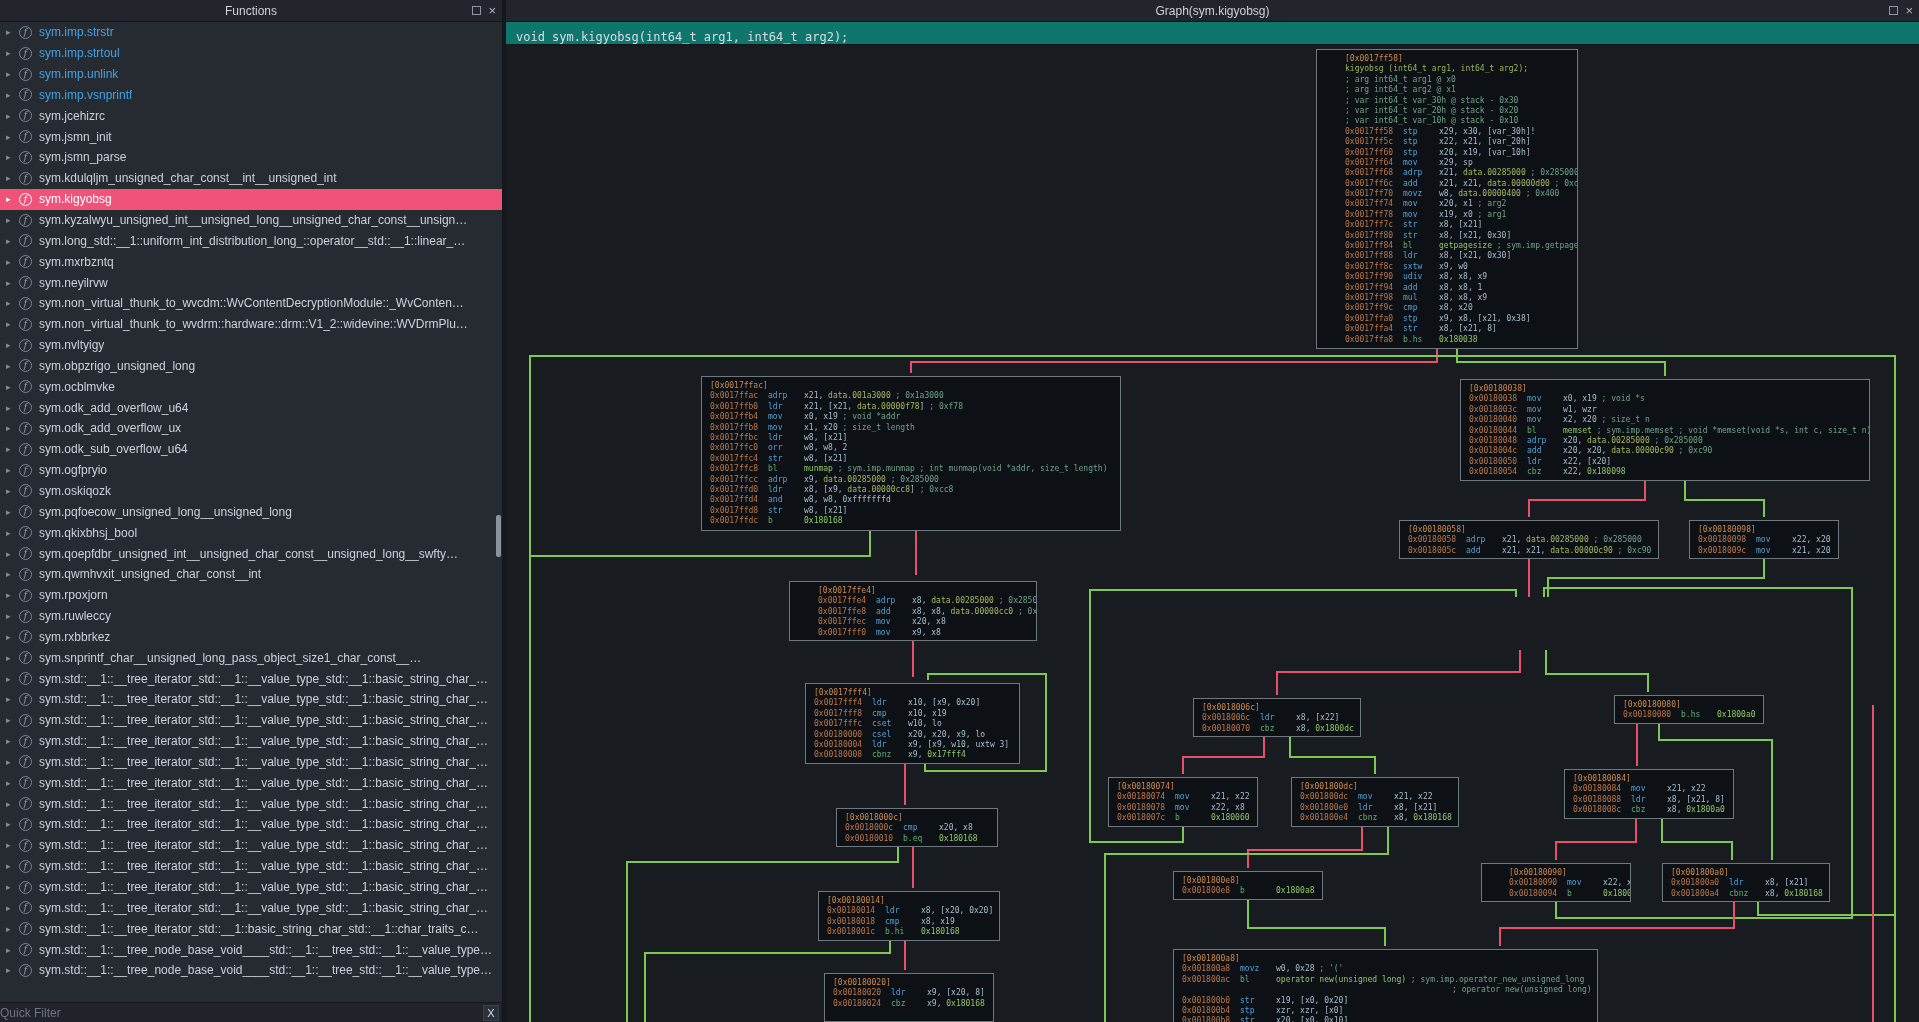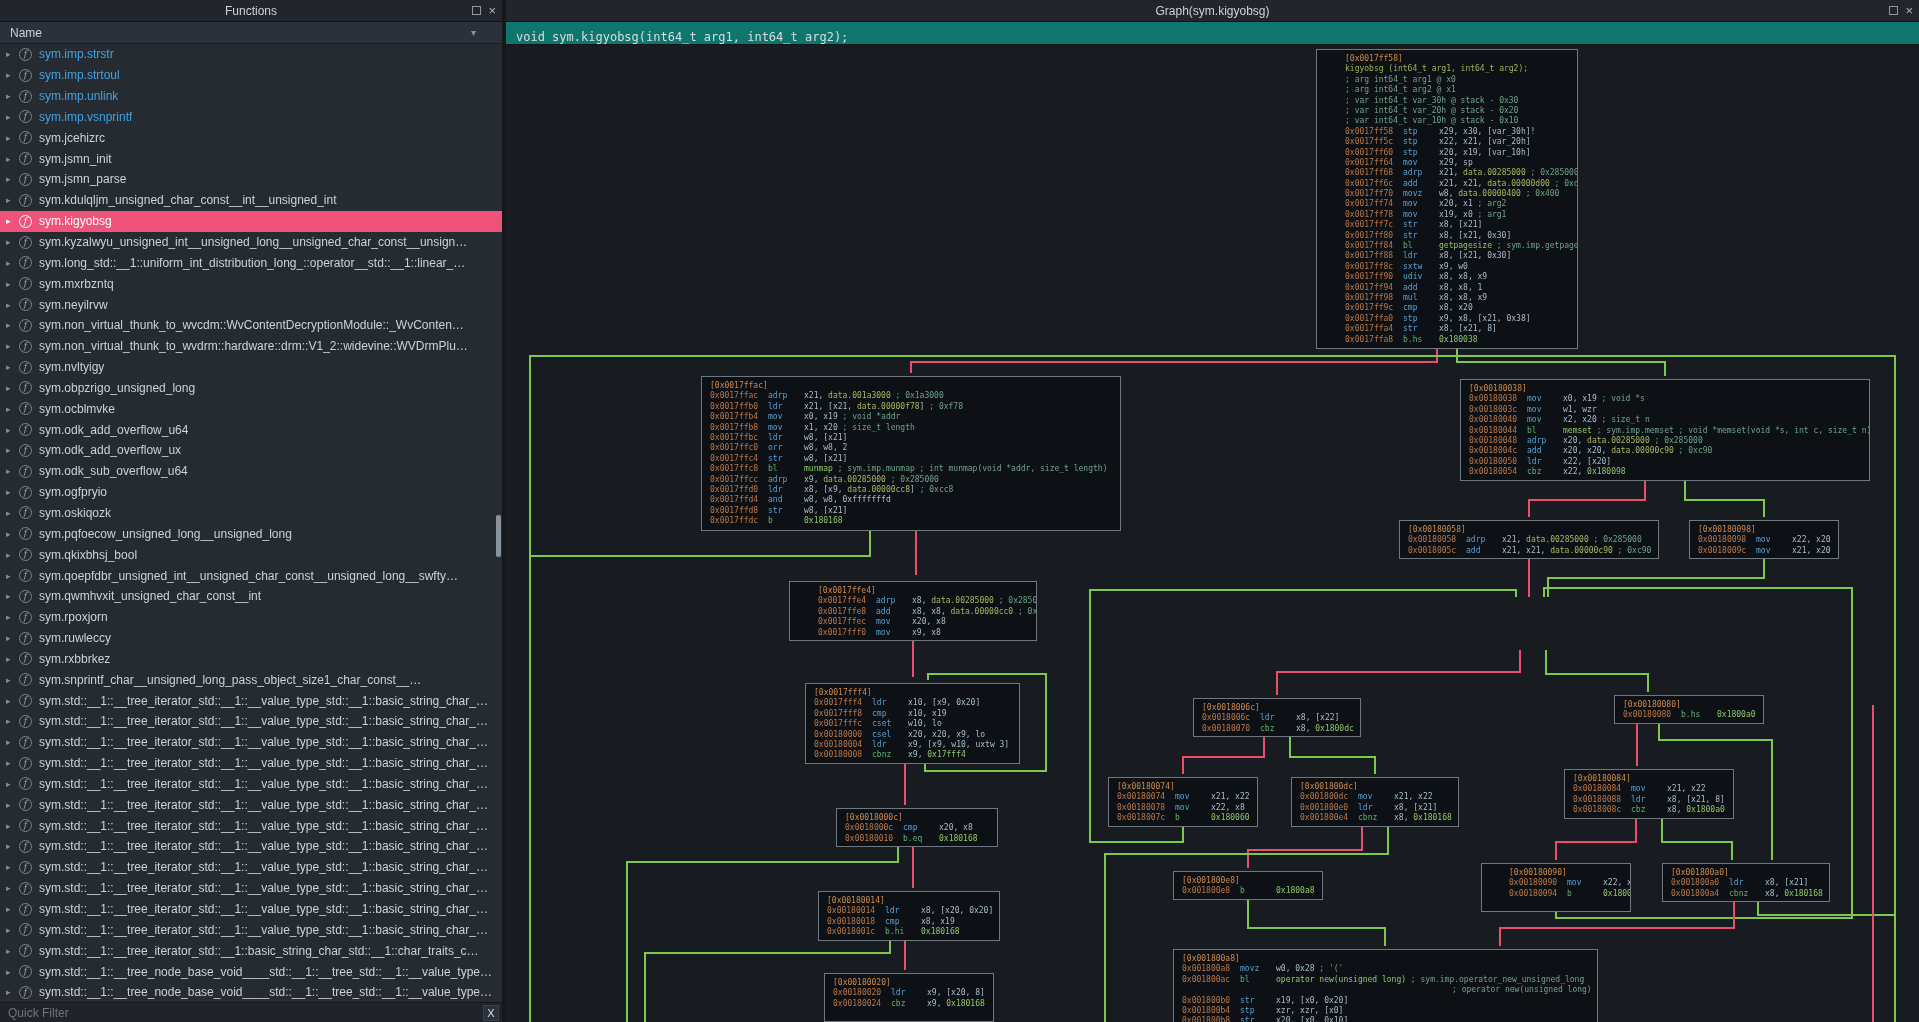--- a/index.html
+++ b/index.html
@@ -19,21 +19,21 @@
   #fn-list{flex:1;overflow:hidden;position:relative}
   .fn-row{height:20.85px;display:flex;align-items:center;padding-left:6px;font-size:12px;color:#ccd2d9;white-space:nowrap;overflow:hidden}
   .fn-row .tri{color:#868d95;font-size:9px;width:13px;flex:none}
   .fn-icon{flex:none;width:13px;height:13px;border:1px solid #7d848c;border-radius:50%;color:#9aa1a9;font-size:9px;font-style:italic;display:flex;align-items:center;justify-content:center;margin-right:7px;font-family:"DejaVu Serif",serif;line-height:1}
   .fn-label{overflow:hidden;text-overflow:clip}
   .fn-row.import .fn-label{color:#42a1e4}
   .fn-row.selected{background:#ef5379}
   .fn-row.selected .fn-label,.fn-row.selected .tri{color:#fff}
   .fn-row.selected .fn-icon{border-color:#fff;color:#fff}
   #left-scroll-handle{position:absolute;right:1px;top:515px;width:5px;height:42px;background:#8a929b;border-radius:2px;z-index:6}
-  #filter-bar{height:20px;background:#20242a;border-top:1px solid #14171b;display:flex;align-items:center;padding-left:8px;color:#70767f;font-size:12px;position:relative;flex:none}
+  #filter-bar{height:20px;background:#20242a;border-top:1px solid #14171b;display:flex;align-items:center;color:#70767f;font-size:12px;position:relative;flex:none}
   #filter-close{position:absolute;right:3px;top:2px;width:16px;height:16px;background:#2b313a;color:#d6dbe0;font-size:11px;display:flex;align-items:center;justify-content:center;border:1px solid #3a4049}
 
   
   #graph-titlebar{position:absolute;left:506px;top:0;right:0;height:22px;z-index:4}
   #sig-bar{position:absolute;left:506px;top:22px;right:0;height:23px;background:#0f766e;border-bottom:1px solid #121519;display:flex;align-items:flex-end;padding-left:10px;font-family:"DejaVu Sans Mono",monospace;font-size:12px;color:#d9dde2;z-index:4}
 
   
   #graph-root{position:absolute;inset:0;z-index:1}
   #edges{position:absolute;inset:0;width:1919px;height:1022px;pointer-events:none;z-index:1}
   #edges path{fill:none;stroke-width:1.3;shape-rendering:crispEdges}
@@ -205,21 +205,21 @@
       <div class="blabel">[0x00180084]</div>
       <div class="iline"><span class="a">0x00180084</span><span class="m">mov</span><span class="o">x21, x22</span></div>
       <div class="iline"><span class="a">0x00180088</span><span class="m">ldr</span><span class="o">x8, [x21, 8]</span></div>
       <div class="iline"><span class="a">0x0018008c</span><span class="m br">cbz</span><span class="o">x8,</span><span class="t"> 0x1800a0</span></div>
     </div>
     <div class="gblock" style="left: 836px; top: 808px; width: 162px; height: 39px;">
       <div class="blabel">[0x0018000c]</div>
       <div class="iline"><span class="a">0x0018000c</span><span class="m">cmp</span><span class="o">x20, x8</span></div>
       <div class="iline"><span class="a">0x00180010</span><span class="m br">b.eq</span><span class="t">0x180168</span></div>
     </div>
-    <div class="gblock" style="left: 1481px; top: 863px; width: 150px; height: 49px; padding-left: 27px;">
+    <div class="gblock" style="left: 1481px; top: 863px; width: 150px; height: 39px; padding-left: 27px;">
       <div class="blabel">[0x00180090]</div>
       <div class="iline"><span class="a">0x00180090</span><span class="m">mov</span><span class="o">x22, x8</span></div>
       <div class="iline"><span class="a">0x00180094</span><span class="m br">b</span><span class="t">0x180060</span></div>
     </div>
     <div class="gblock" style="left: 1662px; top: 863px; width: 168px; height: 39px;">
       <div class="blabel">[0x001800a0]</div>
       <div class="iline"><span class="a">0x001800a0</span><span class="m">ldr</span><span class="o">x8, [x21]</span></div>
       <div class="iline"><span class="a">0x001800a4</span><span class="m br">cbnz</span><span class="o">x8,</span><span class="t"> 0x180168</span></div>
     </div>
     <div class="gblock" style="left: 1173px; top: 871px; width: 150px; height: 29px;">
@@ -260,24 +260,20 @@
 </div>
 
 <div id="left">
   <div class="panel-title">
     <span>Functions</span>
     <span class="win-controls">
       <span class="undock"></span>
       <span class="closex">×</span>
     </span>
   </div>
-  <div id="name-header">
-    <span>Name</span>
-    <span id="name-caret">▾</span>
-  </div>
   <div id="fn-list">
       <div class="fn-row import">
         <span class="tri">▸</span>
         <span class="fn-icon">f</span>
         <span class="fn-label">sym.imp.strstr</span>
       </div>
       <div class="fn-row import">
         <span class="tri">▸</span>
         <span class="fn-icon">f</span>
         <span class="fn-label">sym.imp.strtoul</span>

